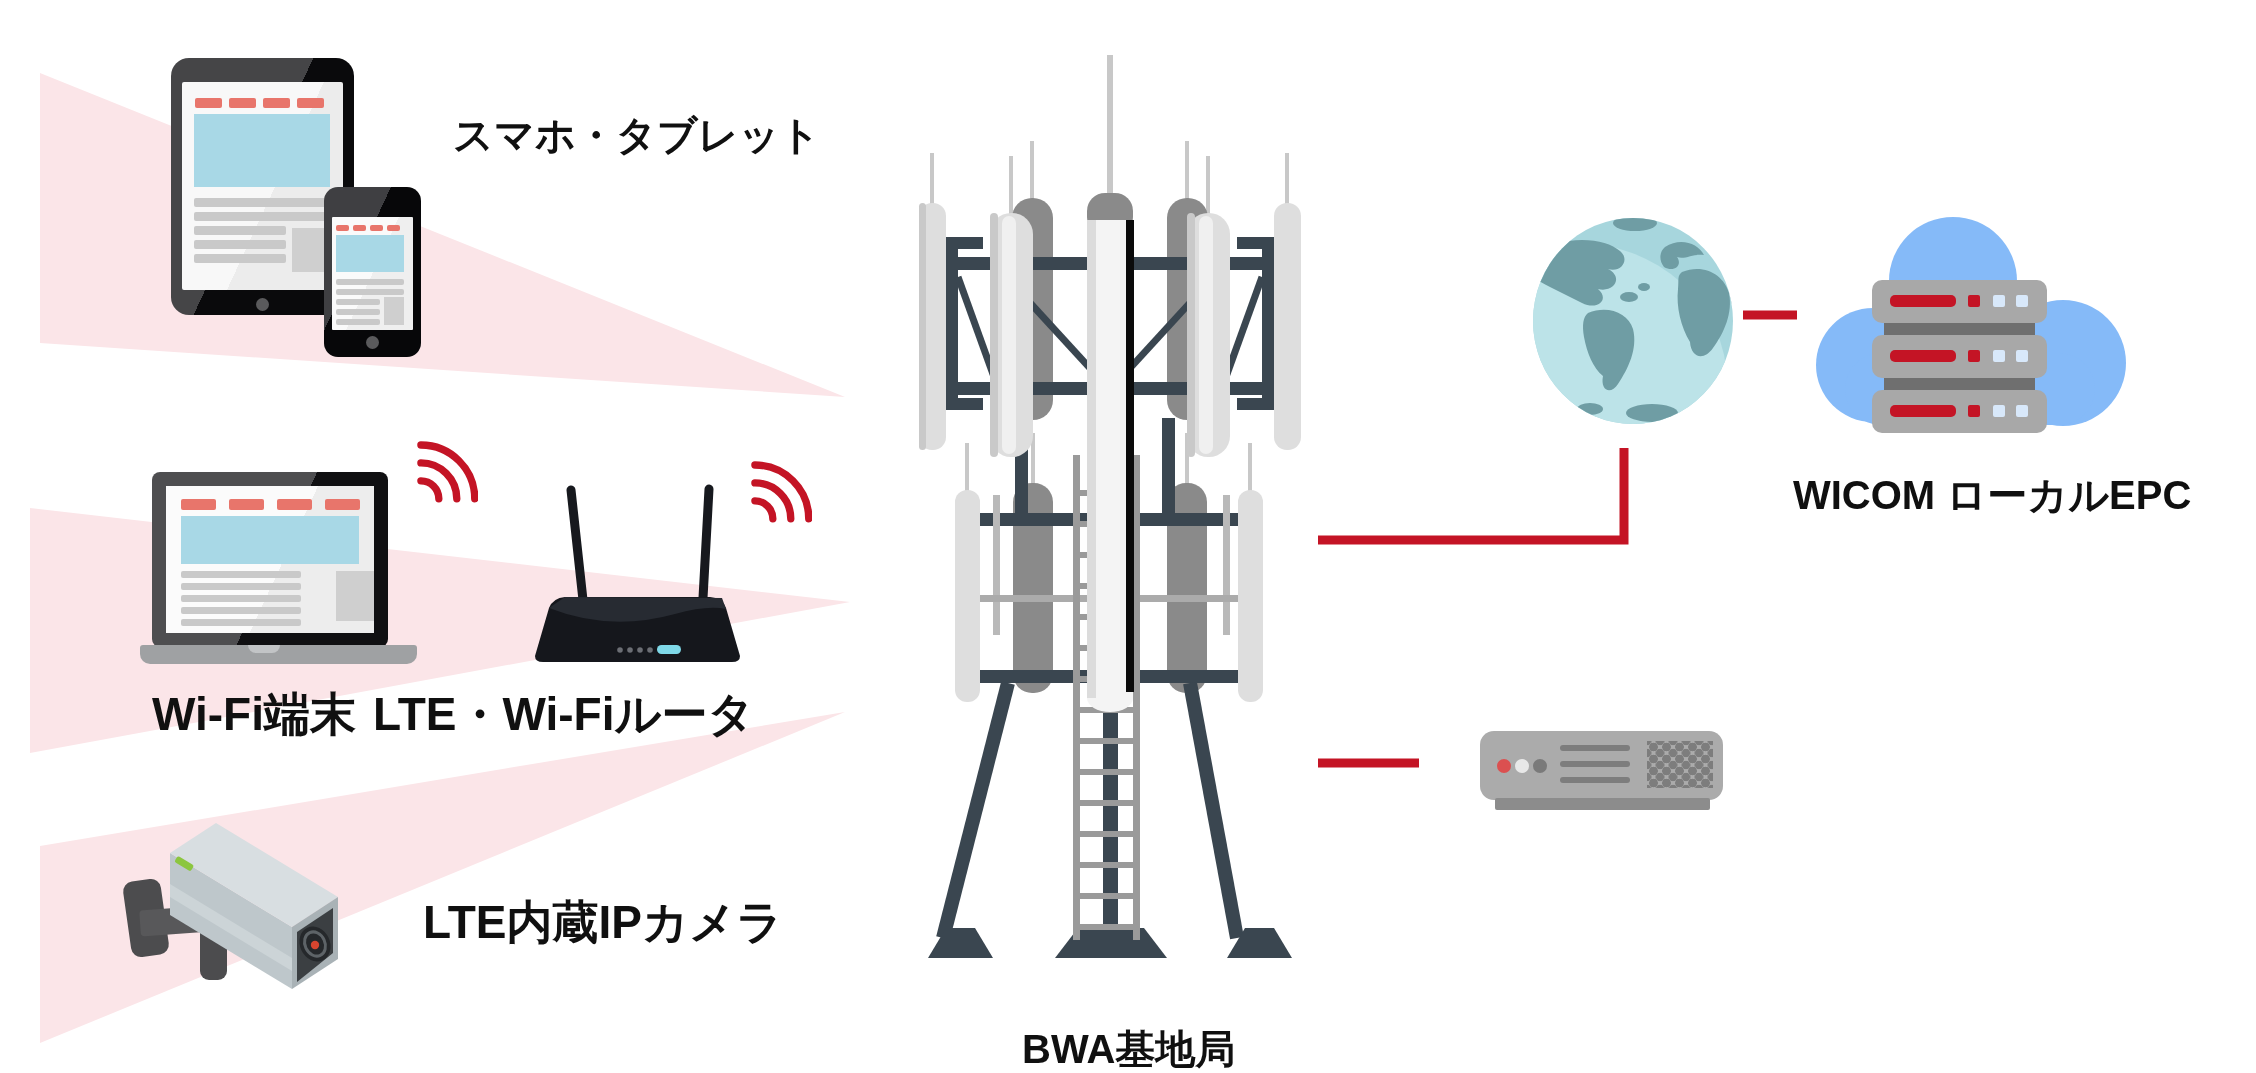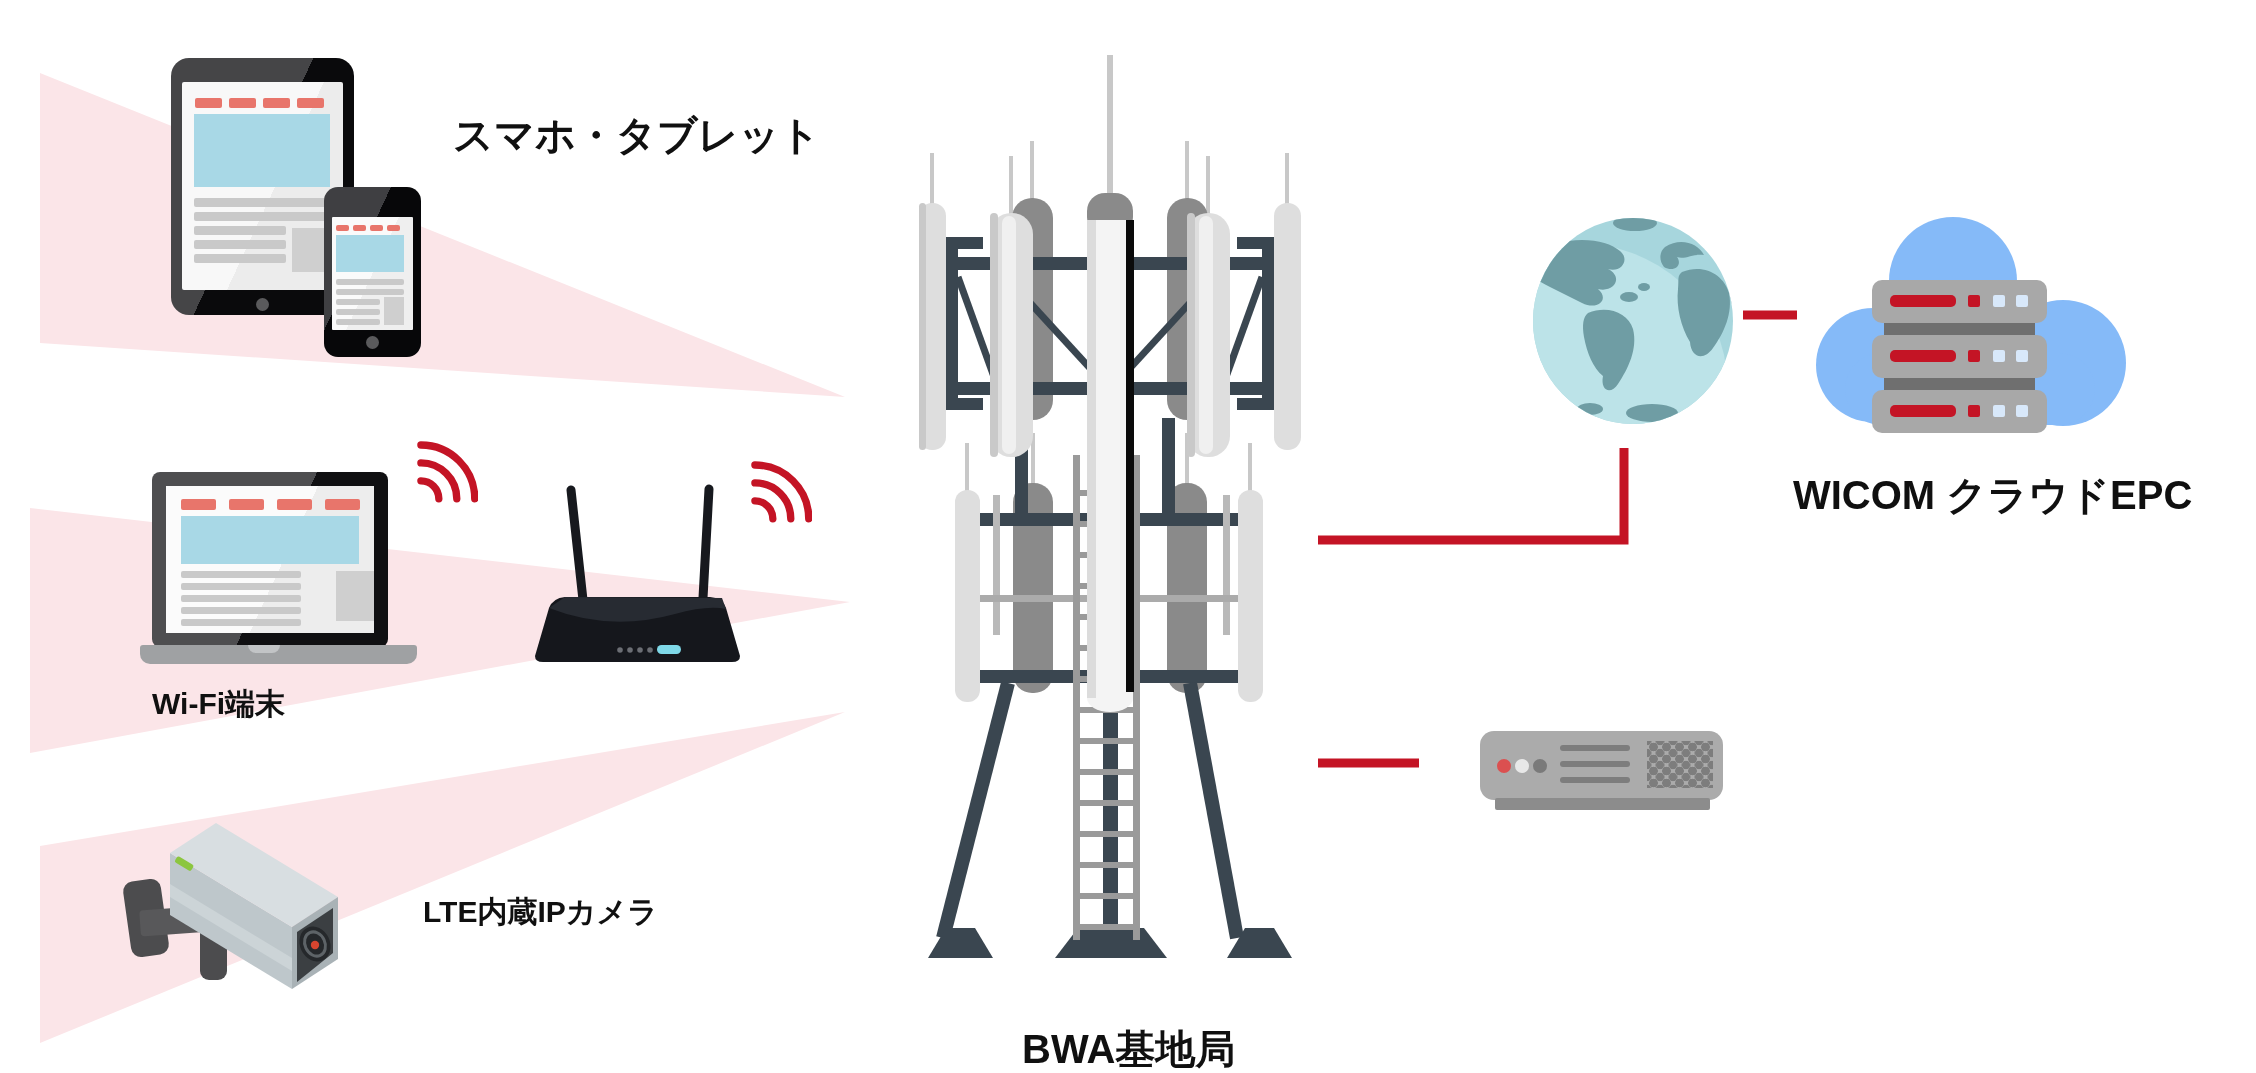--- a/index.html
+++ b/index.html
@@ -6,21 +6,21 @@
     --accent-red:#c41425; --beam-pink:#fbe5e8; --salmon:#e8756b; --screen-blue:#a8d8e6;
     --cloud-blue:#85baf8; --tower-frame:#3a4650; --globe-ocean:#a7d6dd; --globe-land:#6f9da4;
     --server-gray:#a8a8a8; --background:#ffffff;
   }
   *{margin:0;padding:0;box-sizing:border-box}
   html,body{width:2256px;height:1073px;background:var(--background);overflow:hidden}
   body{font-family:"Liberation Sans","DejaVu Sans",sans-serif}
   #canvas{position:relative;width:1971px;height:1073px;background:var(--background)}
   .abs{position:absolute}
   .label{position:absolute;font-weight:800;color:#101010;white-space:nowrap;letter-spacing:0px}
-  .fs40{font-size:40px}.fs38{font-size:30px}
+  .fs40{font-size:40px}.fs38{font-size:46px}
   .fill-pink{fill:var(--beam-pink)}
   .stroke-red{stroke:var(--accent-red)}
   .fill-red{fill:var(--accent-red)}
   .fill-cloud{fill:var(--cloud-blue)}
   .fill-ocean{fill:var(--globe-ocean)}
   .fill-land{fill:var(--globe-land)}
   .fill-frame{fill:var(--tower-frame)}
   .stroke-frame{stroke:var(--tower-frame)}
   .fill-rack{fill:var(--server-gray)}
   .sbar{position:absolute;background:var(--salmon);border-radius:2px}
@@ -331,17 +331,18 @@
     <div class="dot" style="left:53px;top:28px;width:14px;height:14px;background:#7a7a7a"></div>
     <div class="epc-line" style="left:80px;top:14px;width:70px;height:6px"></div>
     <div class="epc-line" style="left:80px;top:30px;width:70px;height:6px"></div>
     <div class="epc-line" style="left:80px;top:46px;width:70px;height:6px"></div>
     <div class="vent"></div>
   </div>
   <div class="abs epc-stand"></div>
 
   <div class="label fs40" style="left:453px;top:108px">スマホ・タブレット</div>
   <div class="label fs38" style="left:152px;top:684px">Wi-Fi端末</div>
+  <div class="label fs38" style="left:373px;top:684px">LTE・Wi-Fiルータ</div>
   <div class="label fs38" style="left:423px;top:892px">LTE内蔵IPカメラ</div>
   <div class="label fs40" style="left:1022px;top:1022px">BWA基地局</div>
-  <div class="label fs40" style="left:1793px;top:468px">WICOM クラウドEPC</div>
+  <div class="label fs40" style="left:1793px;top:468px">WICOM ローカルEPC</div>
 
 </div>
 
 </body></html>

